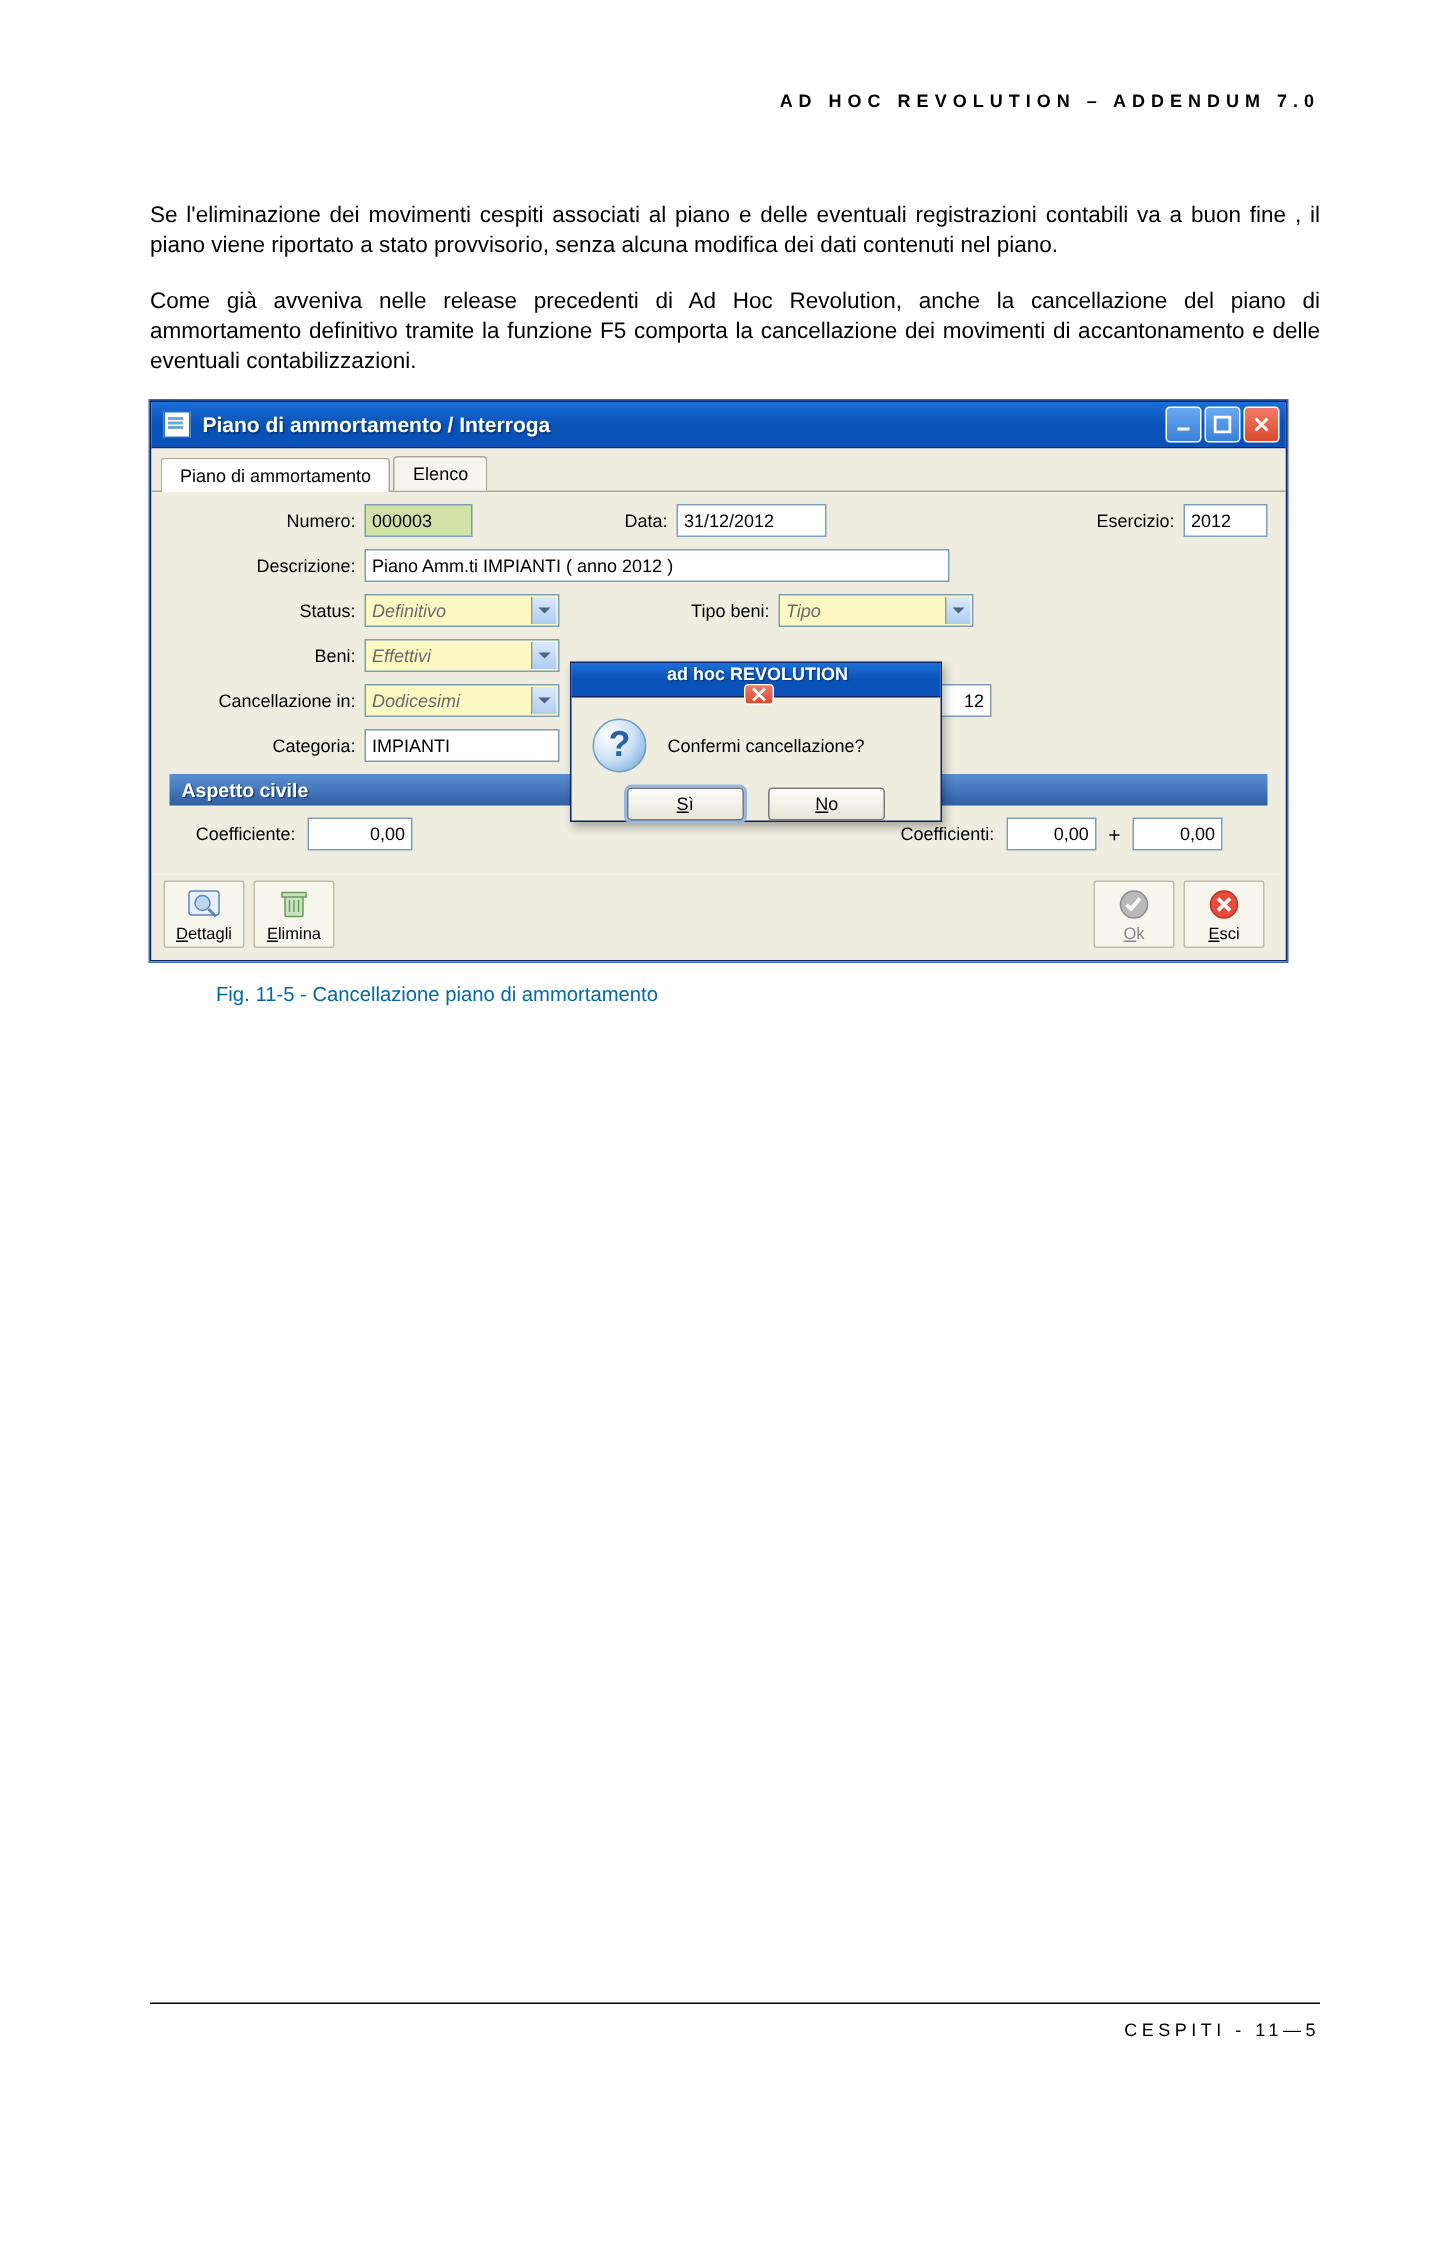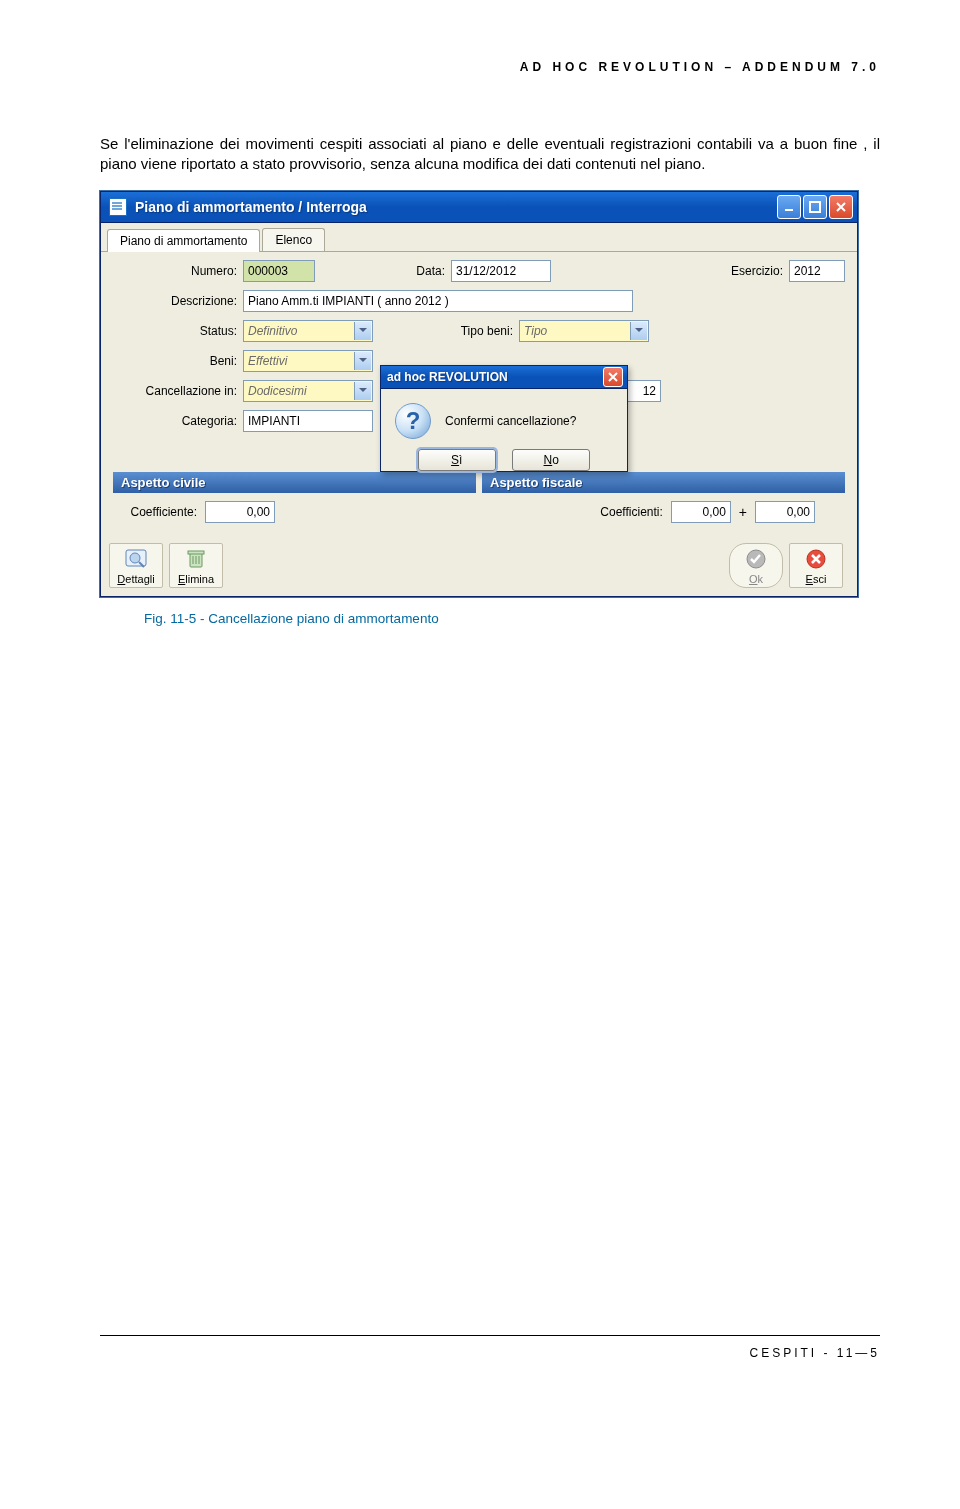--- a/index.html
+++ b/index.html
@@ -175,21 +175,20 @@
     gap: 6px;
   }
   .grouphdr {
     flex: 1;
     font-weight: bold;
     color: #fff;
     background: linear-gradient(#5a8fd1,#2f5fa5);
     padding: 3px 8px;
     font-size: 13px;
     text-shadow: 1px 1px 0 #1c3f73;
-    margin-top: 32px;
   }
   .coef-row { display:flex; align-items:center; margin:8px 0 10px; }
   .plus { font-size: 14px; margin: 0 8px; }
 
   .footerbar {
     display: flex;
     align-items: flex-end;
     padding: 4px 8px 8px 8px;
     background: #efede0;
   }
@@ -201,33 +200,33 @@
     cursor: pointer;
     border: 1px solid #c1bda8;
     padding: 3px 2px 2px;
     background: #f7f6ec;
     border-radius: 2px;
   }
   .iconbtn .ic {
     width: 28px; height: 24px;
     margin: 0 auto 2px;
   }
-  .iconbtn.disabled { color:#888;border-radius:17px; }
+  .iconbtn.disabled { color:#888; }
   .spacer { flex: 1; }
   .ul { text-decoration: underline; }
 
   
   .dialog {
     position: absolute;
     width: 246px;
     border: 1px solid #0a246a;
     background: #efede0;
     box-shadow: 2px 3px 6px rgba(0,0,0,0.3);
   }
-  .dialog .titlebar { height: 22px; font-size: 12px; padding-left:6px; }
+  .dialog .titlebar { height: 22px; font-size: 12px; padding-left:6px;flex-direction:column; }
   .dialog .titlebar .title { font-size: 12px; font-weight: bold; }
   .dialog .body {
     display: flex;
     align-items: center;
     padding: 14px 14px 10px 14px;
   }
   .qmark {
     width: 34px; height: 34px;
     border-radius: 50%;
     background: radial-gradient(circle at 30% 30%, #fff, #c9e0f5 50%, #8fb9e2 80%);
@@ -261,20 +260,21 @@
   .ic-ok circle{fill:#b9b9b9;stroke:#8d8d8d;}
   .ic-exit circle{fill:#e74c3c;stroke:#b93224;}
 </style>
 </head>
 <body>
 
 <div class="page">
   <div class="header-line">AD HOC REVOLUTION – ADDENDUM 7.0</div>
 
   <p class="para">Se l'eliminazione dei movimenti cespiti associati al piano e delle eventuali registrazioni contabili va a buon fine , il piano viene riportato a stato provvisorio, senza alcuna modifica dei dati contenuti nel piano.</p>
+  <p class="para">Come già avveniva nelle release precedenti di Ad Hoc Revolution, anche la cancellazione del piano di ammortamento definitivo tramite la funzione F5 comporta la cancellazione dei movimenti di accantonamento e delle eventuali contabilizzazioni.</p>
 
   <div class="window-wrap">
     <div class="win">
       <div class="titlebar">
         <div class="doc-icon"></div>
         <div class="title">Piano di ammortamento / Interroga</div>
         <div class="winbtn min">
             <svg viewBox="0 0 12 12">
               <rect x="2" y="8" width="8" height="2" fill="#fff"></rect>
             </svg>

